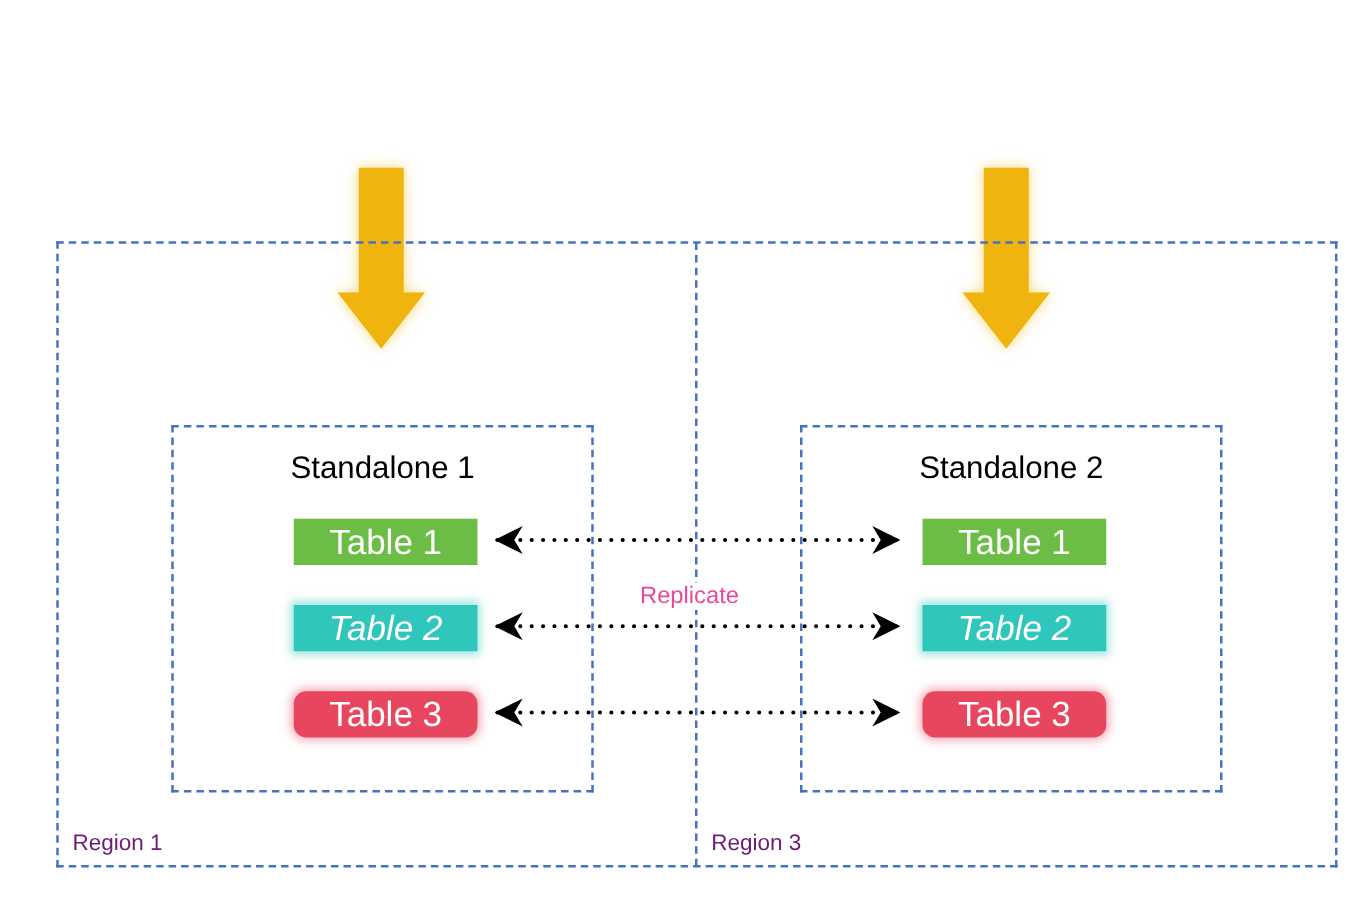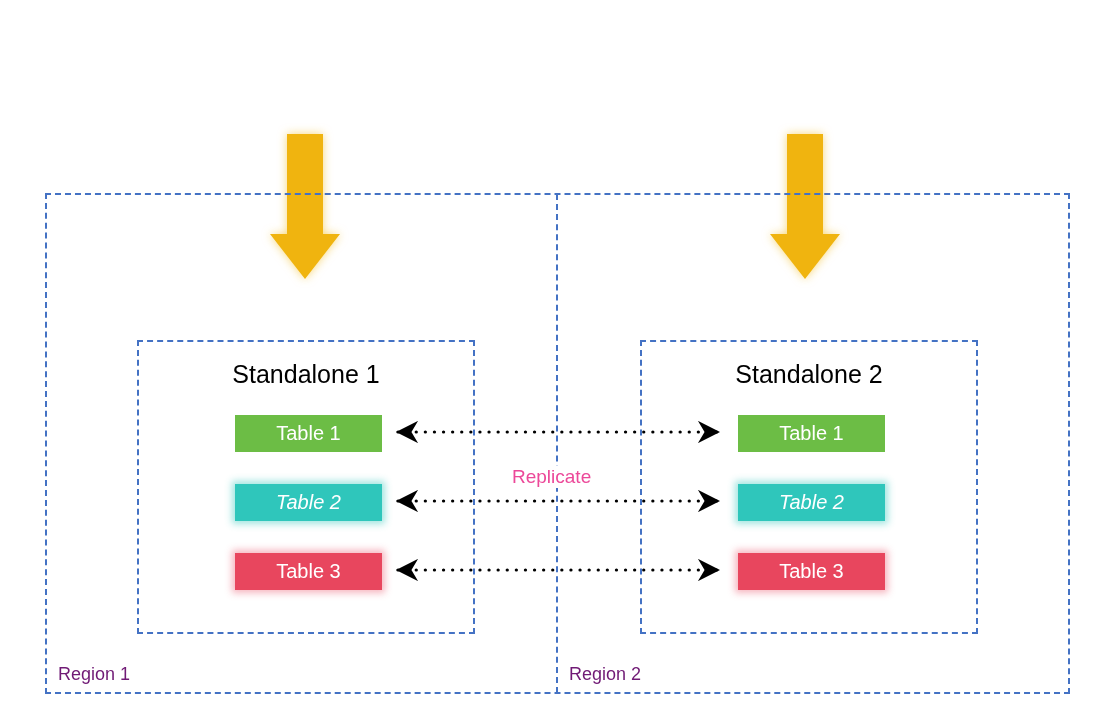--- a/index.html
+++ b/index.html
@@ -103,27 +103,27 @@
 
   
   .table-chip {
     position: absolute;
     height: 37px;
     width: 147px;
     display: flex;
     align-items: center;
     justify-content: center;
     color: #ffffff;
-    font-size: 20px;
+    font-size: 28px;
     box-sizing: border-box;
     text-align: right;
   }
   .chip-row-1 { top: 73px; }
   .chip-row-2 { top: 142px; font-style: italic; }
-  .chip-row-3 { top: 211px; }
+  .chip-row-3 { top: 211px; border-radius: 10px; }
   .chip-left  { left: 96px; }
   .chip-right { left: 96px; }
 
   .chip-green {
     background: #6cbd45;
   }
   .chip-teal {
     background: #2fc6bb;
     box-shadow: 0 0 7px 3px rgba(47,198,187,0.45);
   }
@@ -173,21 +173,21 @@
   </svg>
   <svg class="down-arrow" id="arrow-right" viewBox="0 0 70 145">
     <polygon points="17,0 53,0 53,100 70,100 35,145 0,100 17,100" fill="#f0b40f"></polygon>
   </svg>
 
   <div class="dashed-box" id="dual-frame"></div>
 
   <div id="region-divider"></div>
 
   <div class="region-label" id="region-1-label">Region 1</div>
-  <div class="region-label" id="region-2-label">Region 2</div>
+  <div class="region-label" id="region-2-label">Region 3</div>
 
   <div class="dashed-box" id="standalone-1">
     <div class="standalone-title">Standalone 1</div>
 
     <div class="table-chip chip-green chip-left chip-row-1">
       <span>Table 1</span>
     </div>
     <div class="table-chip chip-teal chip-left chip-row-2">
       <span>Table 2</span>
     </div>

